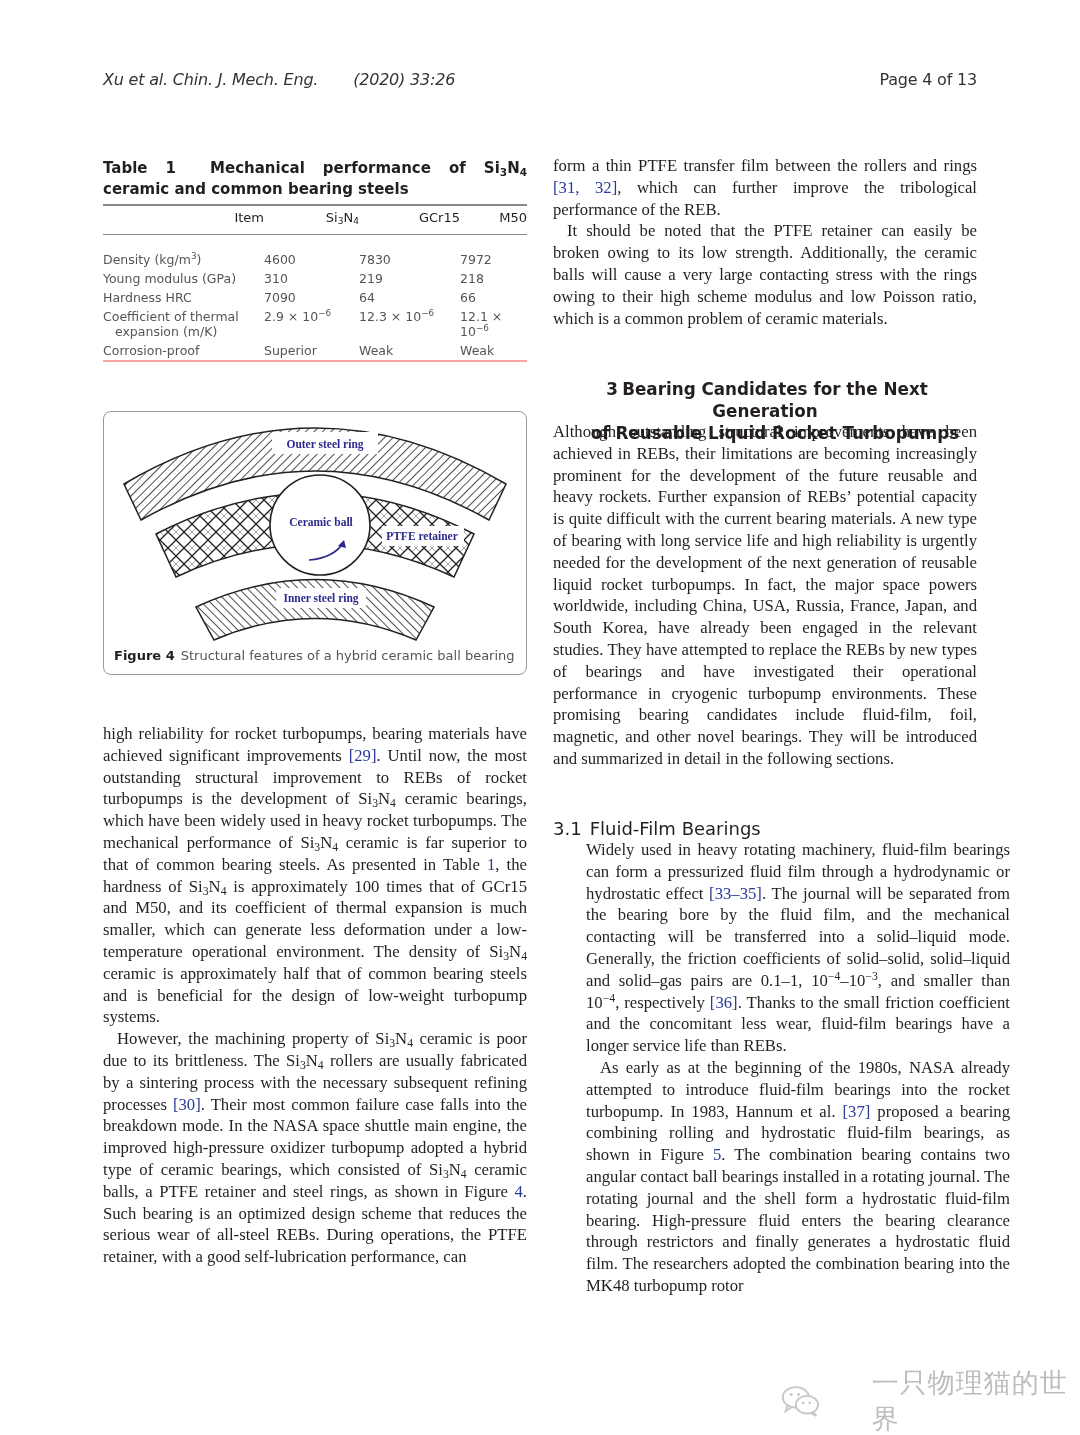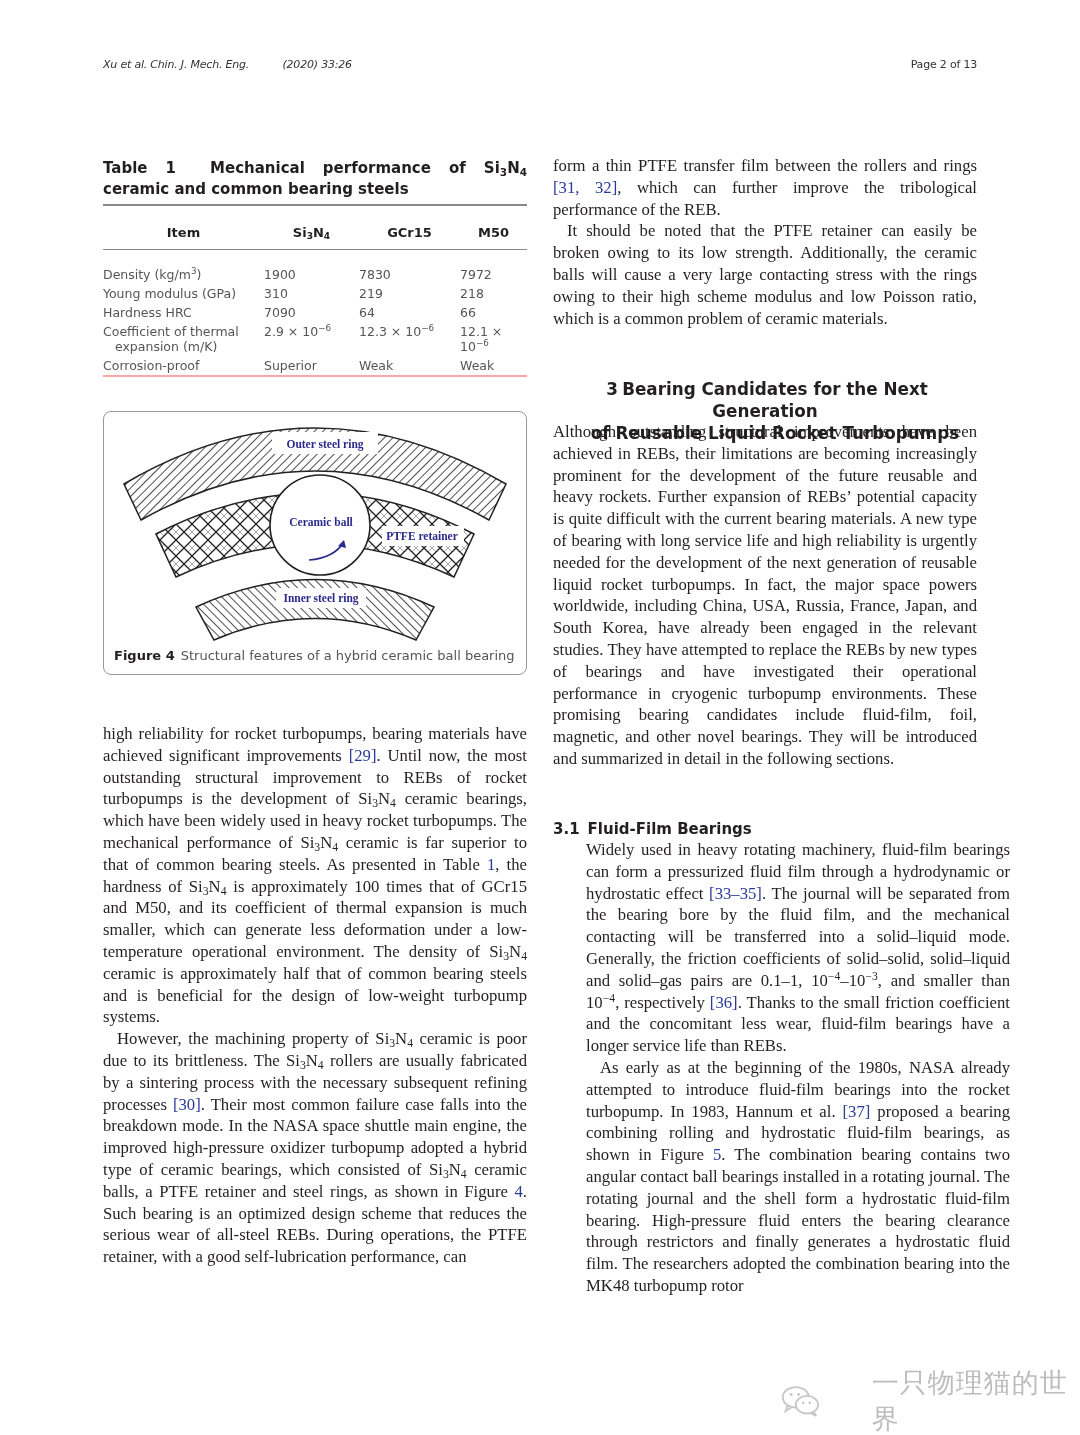--- a/index.html
+++ b/index.html
@@ -1,35 +1,35 @@
 <!DOCTYPE html>
 <html><head>
 <meta charset="utf-8">
 <style>
   html, body { margin:0; padding:0; background:#ffffff; }
   body { width:1080px; height:1435px; position:relative; overflow:hidden; color:#231f20; }
   .sans { font-family: "DejaVu Sans", "Liberation Sans", sans-serif; }
   .serif { font-family: "Liberation Serif", "DejaVu Serif", serif; }
-  .hdr { position:absolute; top:58px; font-size:11px; color:#333; letter-spacing:-0.2px; }
+  .hdr { position:absolute; top:70px; font-size:16px; color:#333; letter-spacing:-0.2px; }
   .hdr-left { left:103px; }
   .hdr-left .journal { font-style:italic; }
   .hdr-left .vol { font-style:italic; margin-left:30px; }
   .hdr-right { right:103px; }
 
   .col { position:absolute; width:424px; }
   .col-left { left:103px; }
   .col-right { left:553px; }
 
   .tbl-caption { position:absolute; top:158px; left:103px; width:424px; font-size:15px; font-weight:bold; line-height:21px; text-align:justify; text-align-last:left; }
   .tbl-caption .label { margin-right:16px; }
   sub { font-size:0.7em; line-height:0; vertical-align:-0.25em; }
   sup { font-size:0.7em; line-height:0; vertical-align:0.55em; }
 
   table.data { position:absolute; top:204px; left:103px; width:424px; border-collapse:collapse; font-size:12.5px; color:#555; }
-  table.data th { text-align:center; font-weight:bold; color:#231f20; font-size:13px; padding:19px 0 9px 0; border-top:2px solid #888; border-bottom:1.5px solid #888; }
+  table.data th { text-align:right; font-weight:normal; color:#231f20; font-size:13px; padding:4px 0 9px 0; border-top:2px solid #888; border-bottom:1.5px solid #888; }
   table.data td { padding:2px 0; vertical-align:top; line-height:15px; }
   table.data tr.first td { padding-top:17px; }
   table.data tr.last td { border-bottom:2px solid #fca5a5; }
   table.data .c0 { width:161px; }
   table.data .c1 { width:95px; }
   table.data .c2 { width:101px; }
   table.data .indent { padding-left:12px; display:block; }
 
   .figure-box { position:absolute; top:411px; left:103px; width:422px; height:262px; border:1px solid #999; border-radius:8px; }
   .figure-box svg { position:absolute; left:0; top:0; }
@@ -37,54 +37,54 @@
   .fig-caption .label { font-weight:bold; color:#231f20; margin-right:6px; }
 
   .body-text { font-size:16.7px; line-height:21.8px; text-align:justify; color:#231f20; }
   .body-text p { margin:0; }
   .body-text p.indent { text-indent:14px; }
   .cite { color:#2a3a9a; }
 
   .sec-title { font-size:16.8px; font-weight:bold; line-height:22px; color:#231f20; }
   .sec-title .num { display:inline-block; width:20px; }
   .sec-title .line2 { padding-left:20px; display:block; }
-  .subsec-title { font-size:15px; font-weight:bold; line-height:20px; color:#231f20; }
+  .subsec-title { font-size:18px; font-weight:normal; line-height:20px; color:#231f20; }
   .subsec-title .num { margin-right:8px; }
 
   .watermark { position:absolute; left:780px; top:1365px; display:flex; align-items:center; color:#bdbdbd; font-size:27px; letter-spacing:1px;gap:43px; }
   .watermark .wicon { width:46px; height:34px; margin-right:6px; }
 </style>
 </head>
 <body>
 
 <div class="hdr hdr-left sans">
   <span class="journal">Xu et al. Chin. J. Mech. Eng.</span>
   <span class="vol">(2020) 33:26</span>
 </div>
-<div class="hdr hdr-right sans">Page 2 of 13</div>
+<div class="hdr hdr-right sans">Page 4 of 13</div>
 
 <div class="tbl-caption sans">
   <span class="label">Table 1</span>
   <span>Mechanical performance of Si</span><sub>3</sub><span>N</span><sub>4</sub>
   <span>ceramic and common bearing steels</span>
 </div>
 
 <table class="data sans">
   <thead>
     <tr>
       <th class="c0">Item</th>
       <th class="c1"><span>Si</span><sub>3</sub><span>N</span><sub>4</sub></th>
       <th class="c2">GCr15</th>
       <th>M50</th>
     </tr>
   </thead>
   <tbody>
     <tr class="first">
       <td><span>Density (kg/m</span><sup>3</sup><span>)</span></td>
-      <td>1900</td>
+      <td>4600</td>
       <td>7830</td>
       <td>7972</td>
     </tr>
     <tr>
       <td>Young modulus (GPa)</td>
       <td>310</td>
       <td>219</td>
       <td>218</td>
     </tr>
     <tr>

